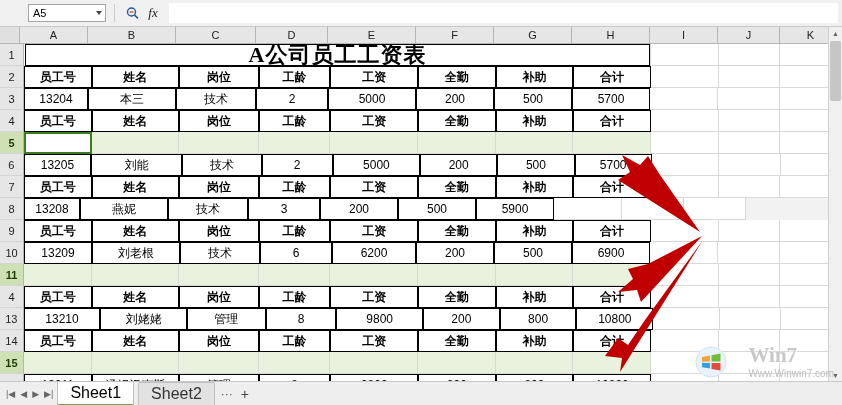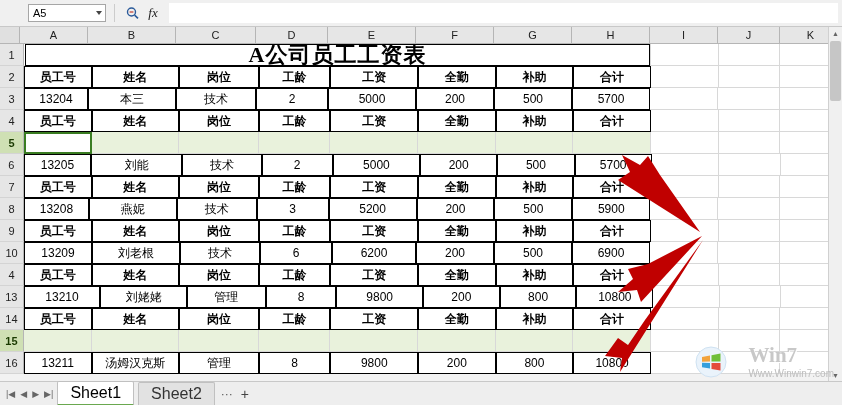--- a/index.html
+++ b/index.html
@@ -402,25 +402,24 @@
           <div class="cell tb hdr" style="width: 88px;">工资</div>
           <div class="cell tb hdr" style="width: 78px;">全勤</div>
           <div class="cell tb hdr" style="width: 78px;">补助</div>
           <div class="cell tb hdr" style="width: 78px;">合计</div>
           <div class="cell" style="width: 68px;"></div>
           <div class="cell" style="width: 62px;"></div>
           <div class="cell" style="width: 62px;"></div>
         </div>
         <div class="row">
           <div class="row-head">8</div>
-          <div class="cell tb" style="width: 65px;">13208</div>
+          <div class="cell tb" style="width: 56px;">13208</div>
           <div class="cell tb" style="width: 88px;">燕妮</div>
           <div class="cell tb" style="width: 80px;">技术</div>
           <div class="cell tb" style="width: 72px;">3</div>
-          <div class="cell tb" style="width: 88px;">5200</div>
           <div class="cell tb" style="width: 78px;">200</div>
           <div class="cell tb" style="width: 78px;">500</div>
           <div class="cell tb" style="width: 78px;">5900</div>
           <div class="cell" style="width: 68px;"></div>
           <div class="cell" style="width: 62px;"></div>
           <div class="cell" style="width: 62px;"></div>
         </div>
         <div class="row">
           <div class="row-head">9</div>
           <div class="cell tb hdr" style="width: 68px;">员工号</div>
@@ -438,20 +437,34 @@
         <div class="row">
           <div class="row-head">10</div>
           <div class="cell tb" style="width: 68px;">13209</div>
           <div class="cell tb" style="width: 88px;">刘老根</div>
           <div class="cell tb" style="width: 80px;">技术</div>
           <div class="cell tb" style="width: 72px;">6</div>
           <div class="cell tb" style="width: 84px;">6200</div>
           <div class="cell tb" style="width: 78px;">200</div>
           <div class="cell tb" style="width: 78px;">500</div>
           <div class="cell tb" style="width: 78px;">6900</div>
+          <div class="cell" style="width: 68px;"></div>
+          <div class="cell" style="width: 62px;"></div>
+          <div class="cell" style="width: 62px;"></div>
+        </div>
+        <div class="row">
+          <div class="row-head sel">11</div>
+          <div class="cell hl" style="width: 68px;"></div>
+          <div class="cell hl" style="width: 88px;"></div>
+          <div class="cell hl" style="width: 80px;"></div>
+          <div class="cell hl" style="width: 72px;"></div>
+          <div class="cell hl" style="width: 88px;"></div>
+          <div class="cell hl" style="width: 78px;"></div>
+          <div class="cell hl" style="width: 78px;"></div>
+          <div class="cell hl" style="width: 78px;"></div>
           <div class="cell" style="width: 68px;"></div>
           <div class="cell" style="width: 62px;"></div>
           <div class="cell" style="width: 62px;"></div>
         </div>
         <div class="row">
           <div class="row-head">4</div>
           <div class="cell tb hdr" style="width: 68px;">员工号</div>
           <div class="cell tb hdr" style="width: 88px;">姓名</div>
           <div class="cell tb hdr" style="width: 80px;">岗位</div>
           <div class="cell tb hdr" style="width: 72px;">工龄</div>

